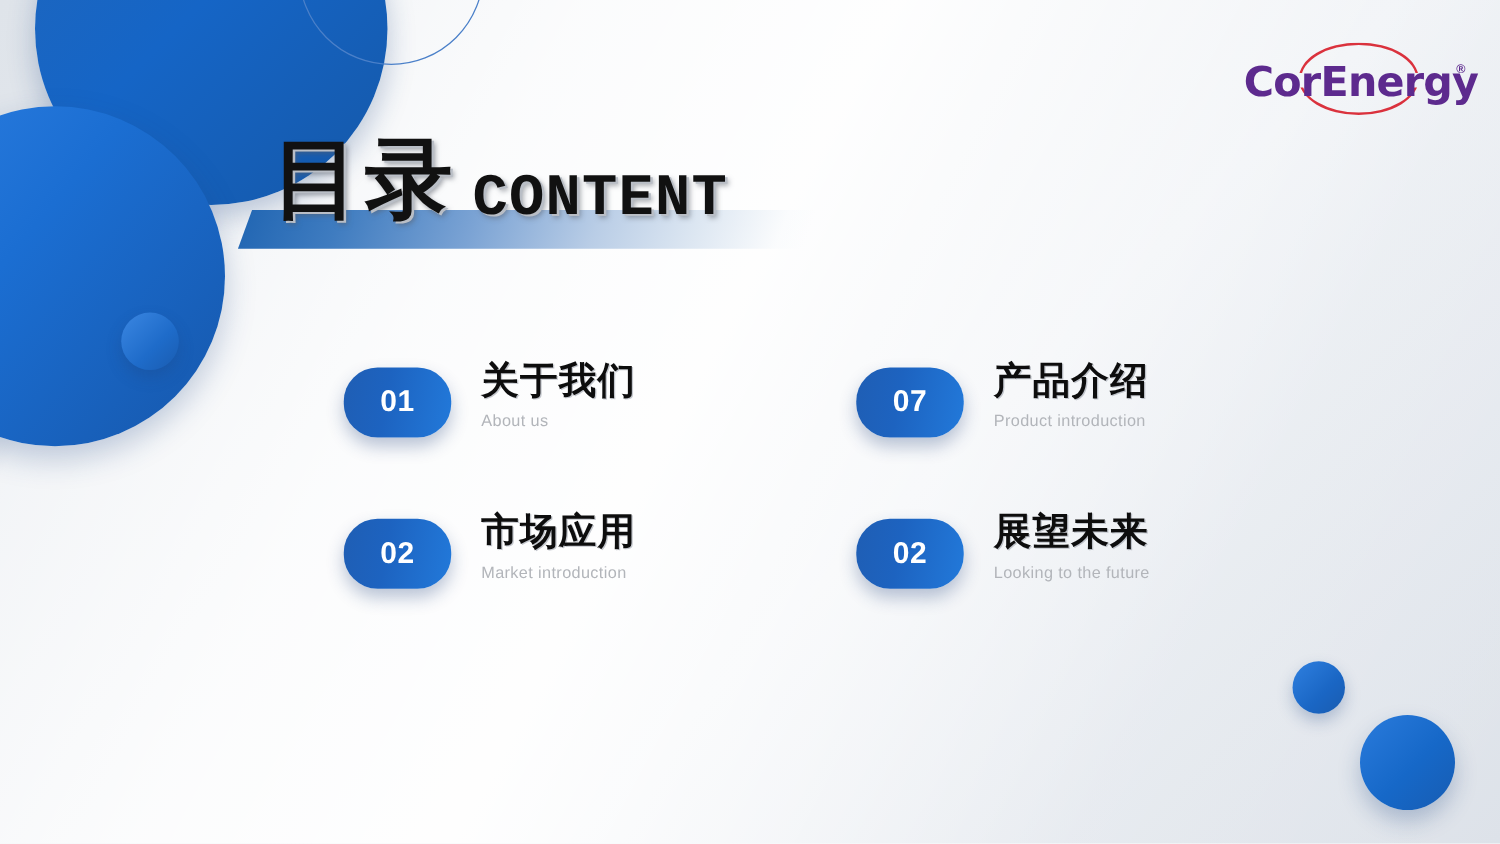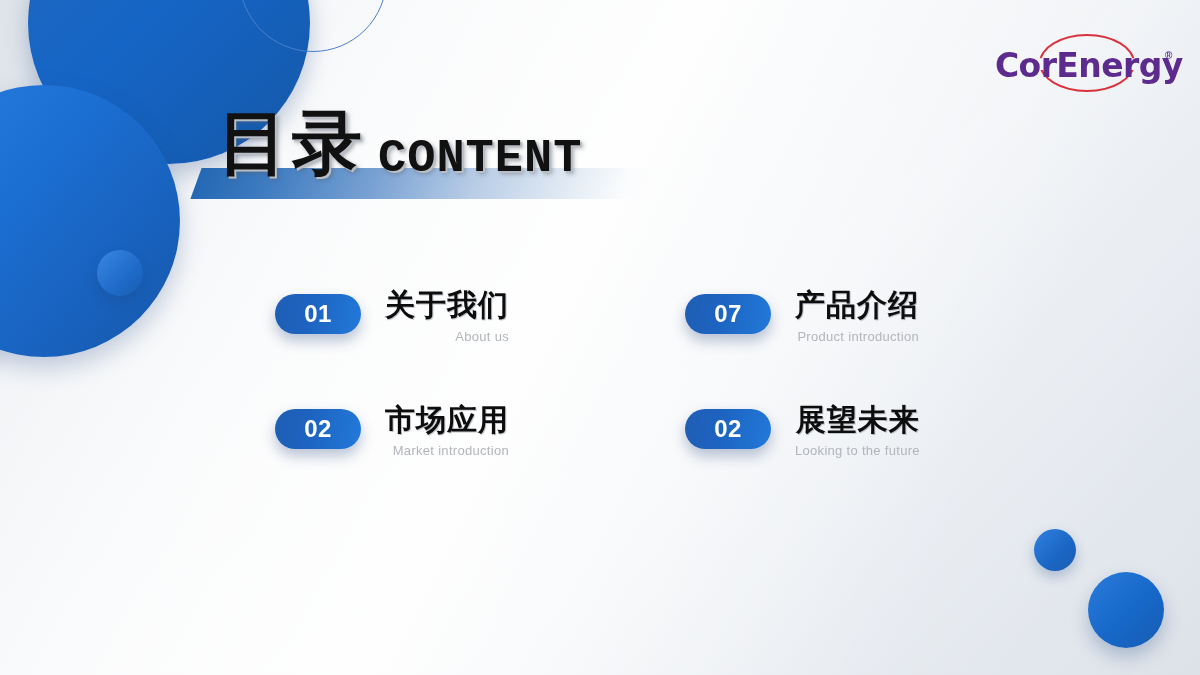--- a/index.html
+++ b/index.html
@@ -134,33 +134,33 @@
   }
   .row { display:flex; }
   .row + .row { margin-top:59px; }
 
   .item { display:flex; align-items:flex-start; }
   .item.col1 { width:410px; }
   .item.col2 { width:350px; }
 
   .badge {
     flex:0 0 auto;
-    width:86px; height:40px;
+    width:86px; height:56px;
     border-radius:27px;
     background:linear-gradient(100deg,#1f5eb4 0%,#1d63c0 40%,#2279da 100%);
     box-shadow:0 7px 14px rgba(25,60,120,0.30);
     display:flex; align-items:center; justify-content:center;
     color:#fff;
     font-family:"Liberation Sans", sans-serif;
     font-size:24px; font-weight:bold;
     letter-spacing:0.5px;
     margin-top:6px;
   }
 
-  .labels { margin-left:24px; padding-top:0px;text-align:right; }
+  .labels { margin-left:24px; padding-top:0px; }
 
   .label-cn {
     font-family:"DejaVu Sans", sans-serif;
     font-size:30px; font-weight:bold;
     color:#0d0d0d;
     letter-spacing:1px;
     line-height:1.12;
     text-shadow:1px 1px 0 rgba(150,155,165,0.55);
     white-space:nowrap;
   }

